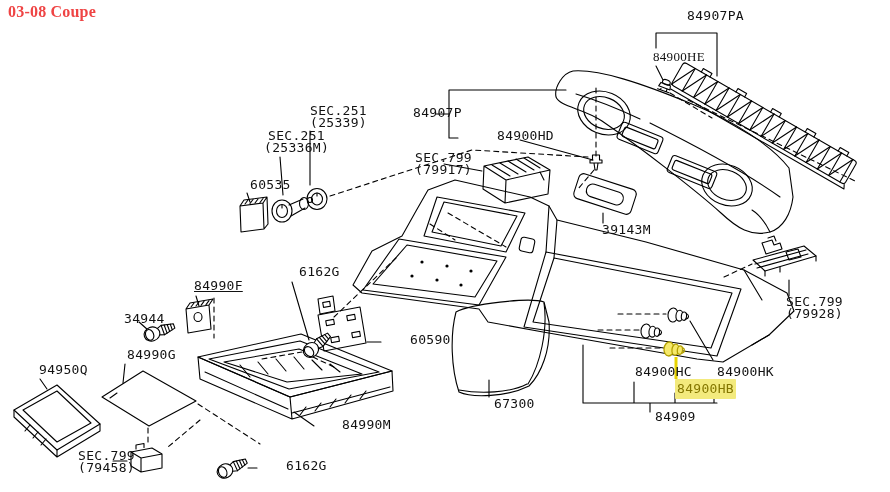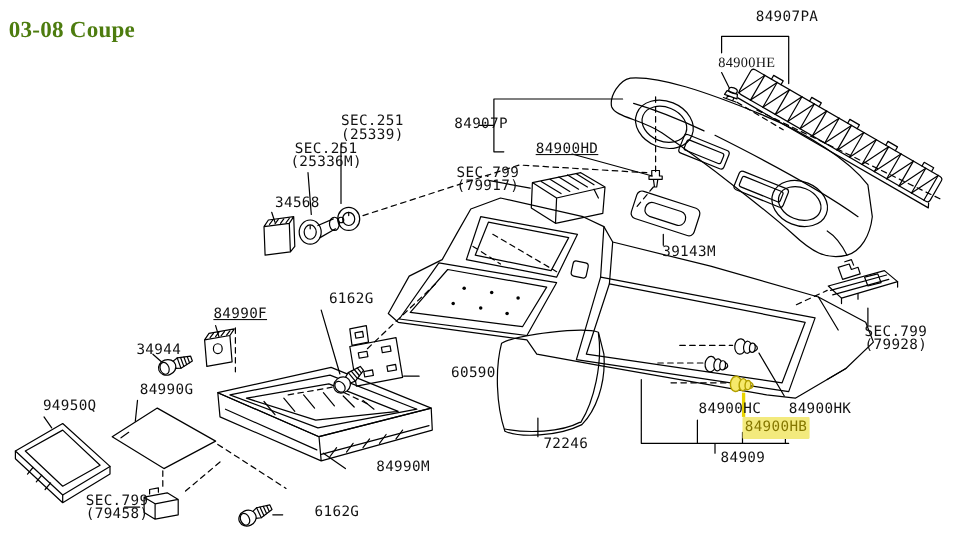--- a/index.html
+++ b/index.html
@@ -1,19 +1,19 @@
 <!DOCTYPE html>
 <html><head>
 <meta charset="utf-8">
 <style>
   html,body{margin:0;padding:0;background:#fff;}
   .canvas{position:relative;width:890px;height:492px;background:#fff;overflow:hidden;
           font-family:"DejaVu Sans Mono",monospace;}
   .title{position:absolute;left:8px;top:3px;font-family:"Liberation Serif",serif;
-         font-weight:bold;font-size:21px;color:#4d7c0f;letter-spacing:.2px;margin-top:12px;}
+         font-weight:bold;font-size:16px;color:#ef4444;letter-spacing:.2px;}
   svg.art{position:absolute;left:0;top:0;}
   .labels-layer{position:absolute;left:0;top:0;width:100%;height:100%;margin-left:28px;}
   .part-label{position:absolute;font-size:13px;line-height:12px;letter-spacing:.3px;
               color:#121212;text-align:center;white-space:nowrap;cursor:pointer;}
   .part-label span{display:block;}
   .part-label.highlighted{padding:4px 2px;border-radius:1px;}
 </style>
 </head>
 <body>
 
@@ -211,33 +211,33 @@
   <div class="labels-layer">
       <div class="part-label" style="left: 659px; top: 10px;">
         <span>84907PA</span>
       </div>
       <div class="part-label" style="left: 625px; top: 51px; font-family: Liberation Serif, serif;">
         <span>84900HE</span>
       </div>
       <div class="part-label" style="left: 385px; top: 107px;">
         <span>84907P</span>
       </div>
-      <div class="part-label" style="left: 459px; top: 130px; text-decoration: underline;">
+      <div class="part-label" style="left: 469px; top: 130px;">
         <span>84900HD</span>
       </div>
       <div class="part-label" style="left: 282px; top: 105px;">
         <span>SEC.251</span>
         <span>(25339)</span>
       </div>
       <div class="part-label" style="left: 236px; top: 130px;">
         <span>SEC.251</span>
         <span>(25336M)</span>
       </div>
       <div class="part-label" style="left: 222px; top: 179px;">
-        <span>34568</span>
+        <span>60535</span>
       </div>
       <div class="part-label" style="left: 387px; top: 152px;">
         <span>SEC.799</span>
         <span>(79917)</span>
       </div>
       <div class="part-label" style="left: 574px; top: 224px;">
         <span>39143M</span>
       </div>
       <div class="part-label" style="left: 166px; top: 280px; text-decoration: underline;">
         <span>84990F</span>
@@ -248,21 +248,21 @@
       <div class="part-label" style="left: 99px; top: 349px;">
         <span>84990G</span>
       </div>
       <div class="part-label" style="left: 271px; top: 266px;">
         <span>6162G</span>
       </div>
       <div class="part-label" style="left: 382px; top: 334px;">
         <span>60590</span>
       </div>
       <div class="part-label" style="left: 466px; top: 398px;">
-        <span>72246</span>
+        <span>67300</span>
       </div>
       <div class="part-label" style="left: 11px; top: 364px;">
         <span>94950Q</span>
       </div>
       <div class="part-label" style="left: 50px; top: 450px;">
         <span>SEC.799</span>
         <span>(79458)</span>
       </div>
       <div class="part-label" style="left: 258px; top: 460px;">
         <span>6162G</span>

